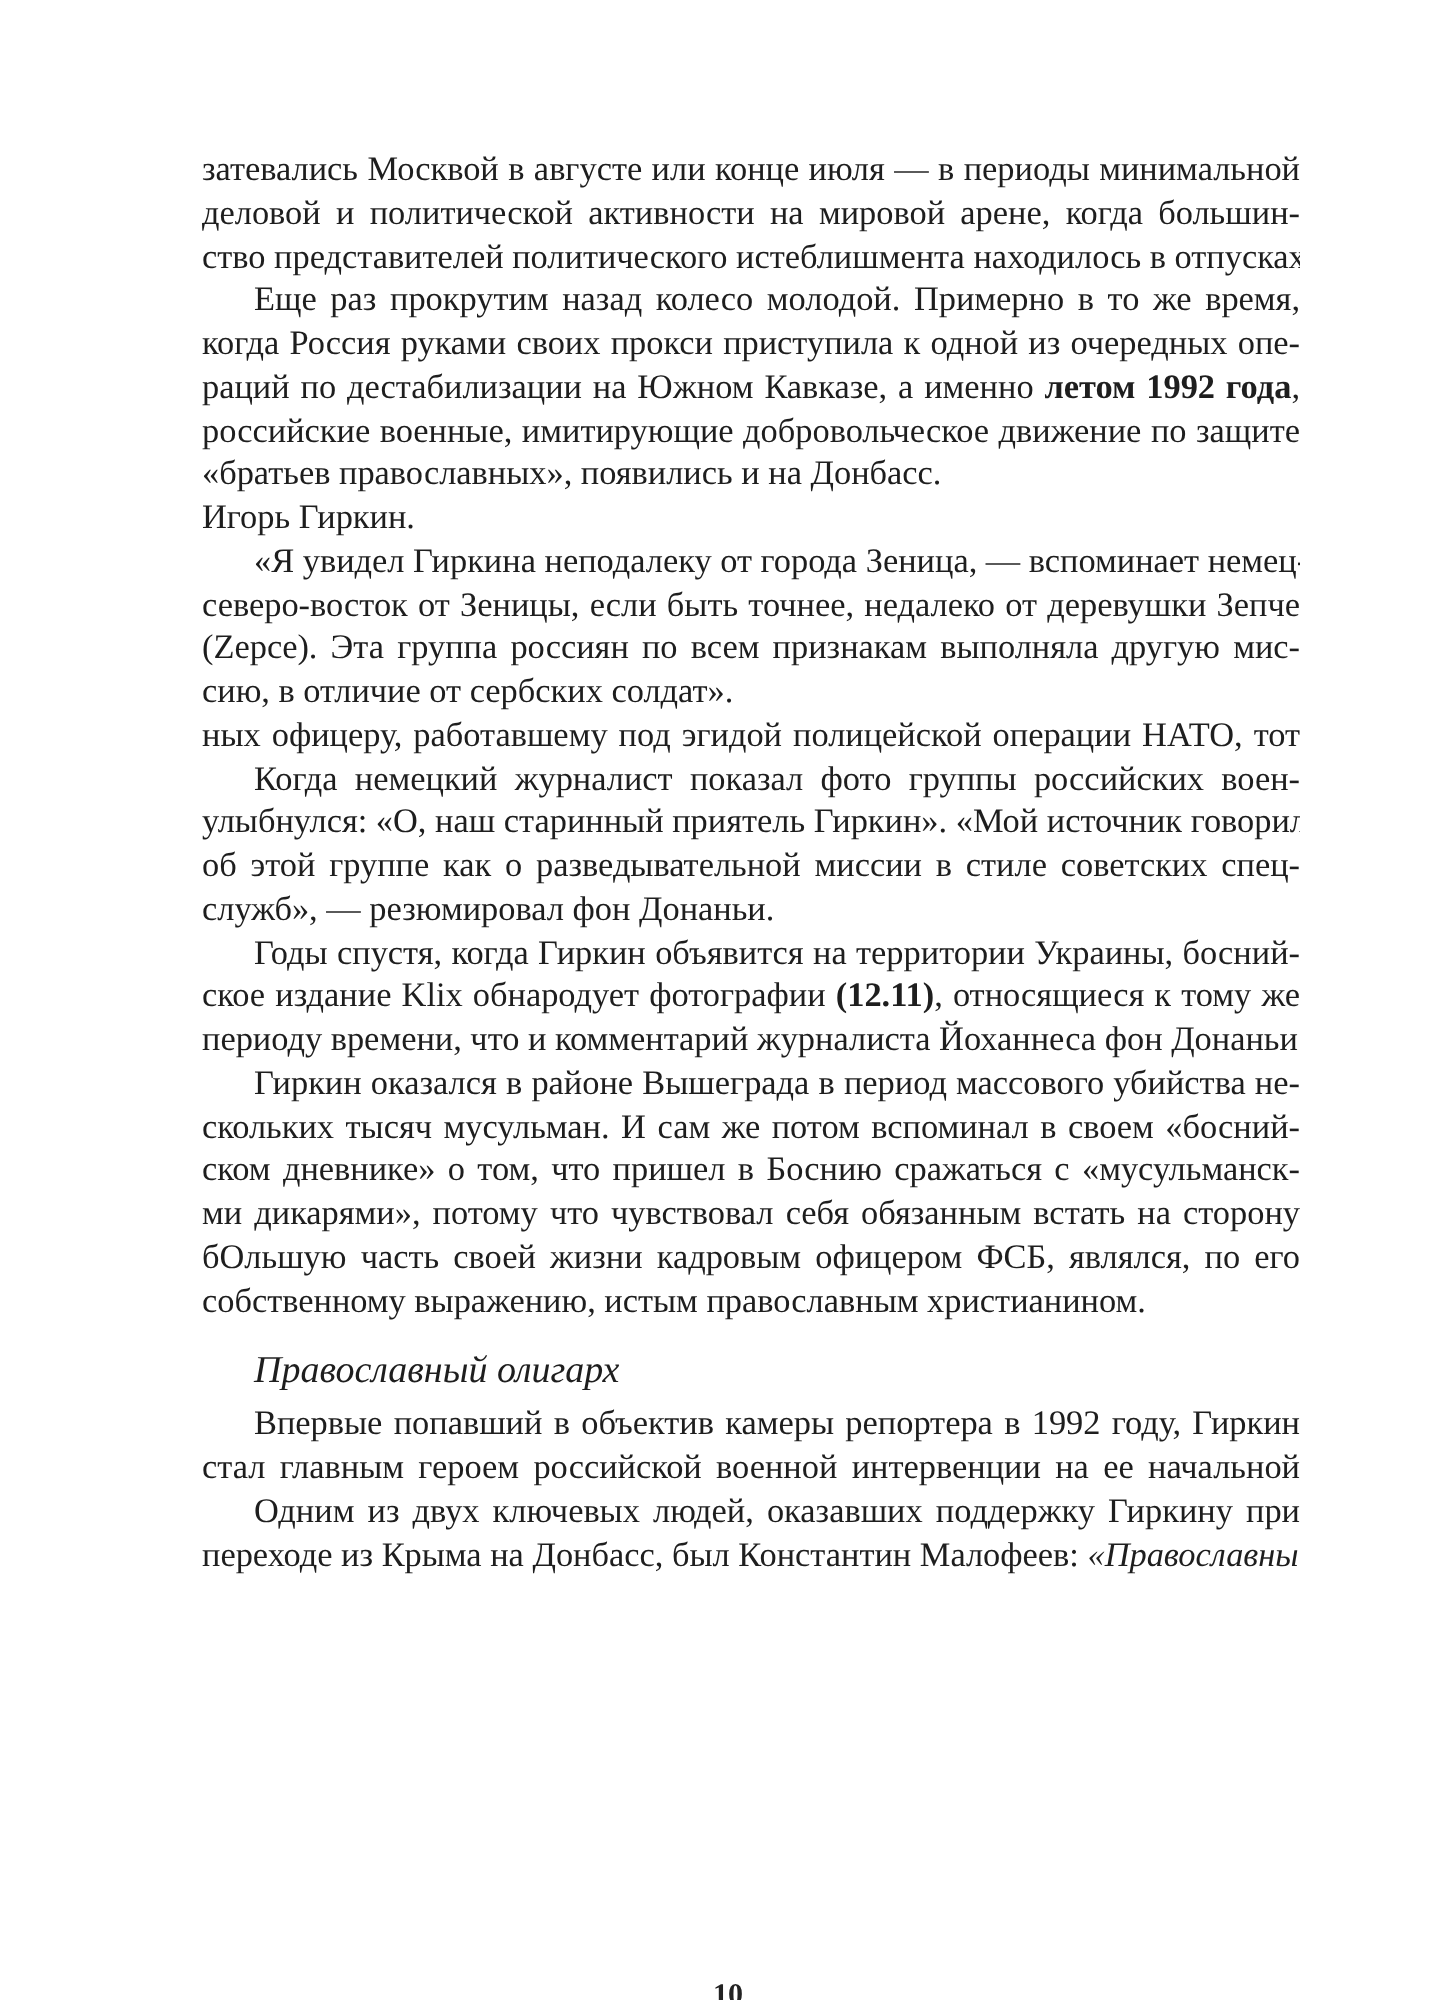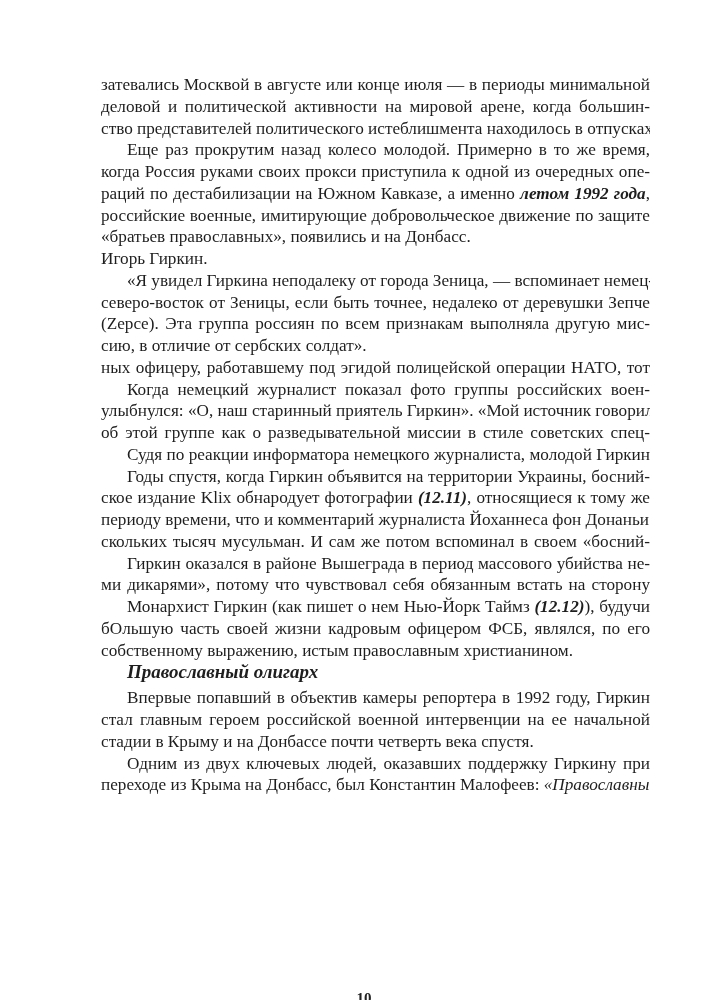--- a/index.html
+++ b/index.html
@@ -10,25 +10,25 @@
       color: #1e1e1e;
     }
     .page {
       position: absolute; left: 101px; top: 74px; width: 549px;
       font-size: 17.2px; line-height: 21.75px;
       text-align: justify;
     }
     .line { display: block; text-align: justify; text-align-last: justify; white-space: nowrap; overflow: hidden; }
     .line.last { text-align-last: left; }
     .ind { padding-left: 26px; }
-    .bi { font-weight: bold; font-style: italic; }
+    .bi { font-weight: bold; }
     .it { font-style: italic; }
     .heading {
-      font-weight: bold; font-style: italic; font-size: 19px;
-      margin: 0 0 4px 26px; line-height: 22px;
+      font-weight: normal; font-style: italic; font-size: 19px;
+      margin: 14px 0 4px 26px; line-height: 22px;
     }
     .page-number {
       position: absolute; left: 0; width: 728px; top: 990px;
       text-align: center; font-size: 15px; font-weight: bold; color: #222;
     }
   </style>
 </head>
 <body>
 
 <div class="page">
@@ -43,34 +43,33 @@
       <span class="line last">«братьев православных», появились и на Донбасс.</span>
       <span class="line last">Игорь Гиркин.</span>
       <span class="line ind">«Я увидел Гиркина неподалеку от города Зеница, — вспоминает немец-</span>
       <span class="line">северо-восток от Зеницы, если быть точнее, недалеко от деревушки Зепче</span>
       <span class="line">(Zepce). Эта группа россиян по всем признакам выполняла другую мис-</span>
       <span class="line last">сию, в отличие от сербских солдат».</span>
       <span class="line">ных офицеру, работавшему под эгидой полицейской операции НАТО, тот</span>
       <span class="line ind">Когда немецкий журналист показал фото группы российских воен-</span>
       <span class="line">улыбнулся: «О, наш старинный приятель Гиркин». «Мой источник говорил</span>
       <span class="line">об этой группе как о разведывательной миссии в стиле советских спец-</span>
-      <span class="line ind">Судя по реакции информатора немецкого журналиста, молодой Гиркин</span>
+      <span class="line last">служб», — резюмировал фон Донаньи.</span>
       <span class="line ind">Годы спустя, когда Гиркин объявится на территории Украины, босний-</span>
       <span class="line">ское издание Klix обнародует фотографии <span class="bi">(12.11)</span>, относящиеся к тому же</span>
       <span class="line last">периоду времени, что и комментарий журналиста Йоханнеса фон Донаньи.</span>
+      <span class="line ind">Гиркин оказался в районе Вышеграда в период массового убийства не-</span>
       <span class="line">скольких тысяч мусульман. И сам же потом вспоминал в своем «босний-</span>
-      <span class="line ind">Гиркин оказался в районе Вышеграда в период массового убийства не-</span>
+      <span class="line">ском дневнике» о том, что пришел в Боснию сражаться с «мусульманск-</span>
       <span class="line">ми дикарями», потому что чувствовал себя обязанным встать на сторону</span>
-      <span class="line ind">Монархист Гиркин (как пишет о нем Нью-Йорк Таймз <span class="bi">(12.12)</span>), будучи</span>
       <span class="line">бОльшую часть своей жизни кадровым офицером ФСБ, являлся, по его</span>
       <span class="line last">собственному выражению, истым православным христианином.</span>
     </div>
   <div class="heading">Православный олигарх</div>
   <div id="block2">
       <span class="line ind">Впервые попавший в объектив камеры репортера в 1992 году, Гиркин</span>
       <span class="line">стал главным героем российской военной интервенции на ее начальной</span>
-      <span class="line last">стадии в Крыму и на Донбассе почти четверть века спустя.</span>
       <span class="line ind">Одним из двух ключевых людей, оказавших поддержку Гиркину при</span>
       <span class="line">переходе из Крыма на Донбасс, был Константин Малофеев: <span class="it">«Православный</span></span>
     </div>
 </div>
 
 <div class="page-number">10</div>
 
 </body></html>

